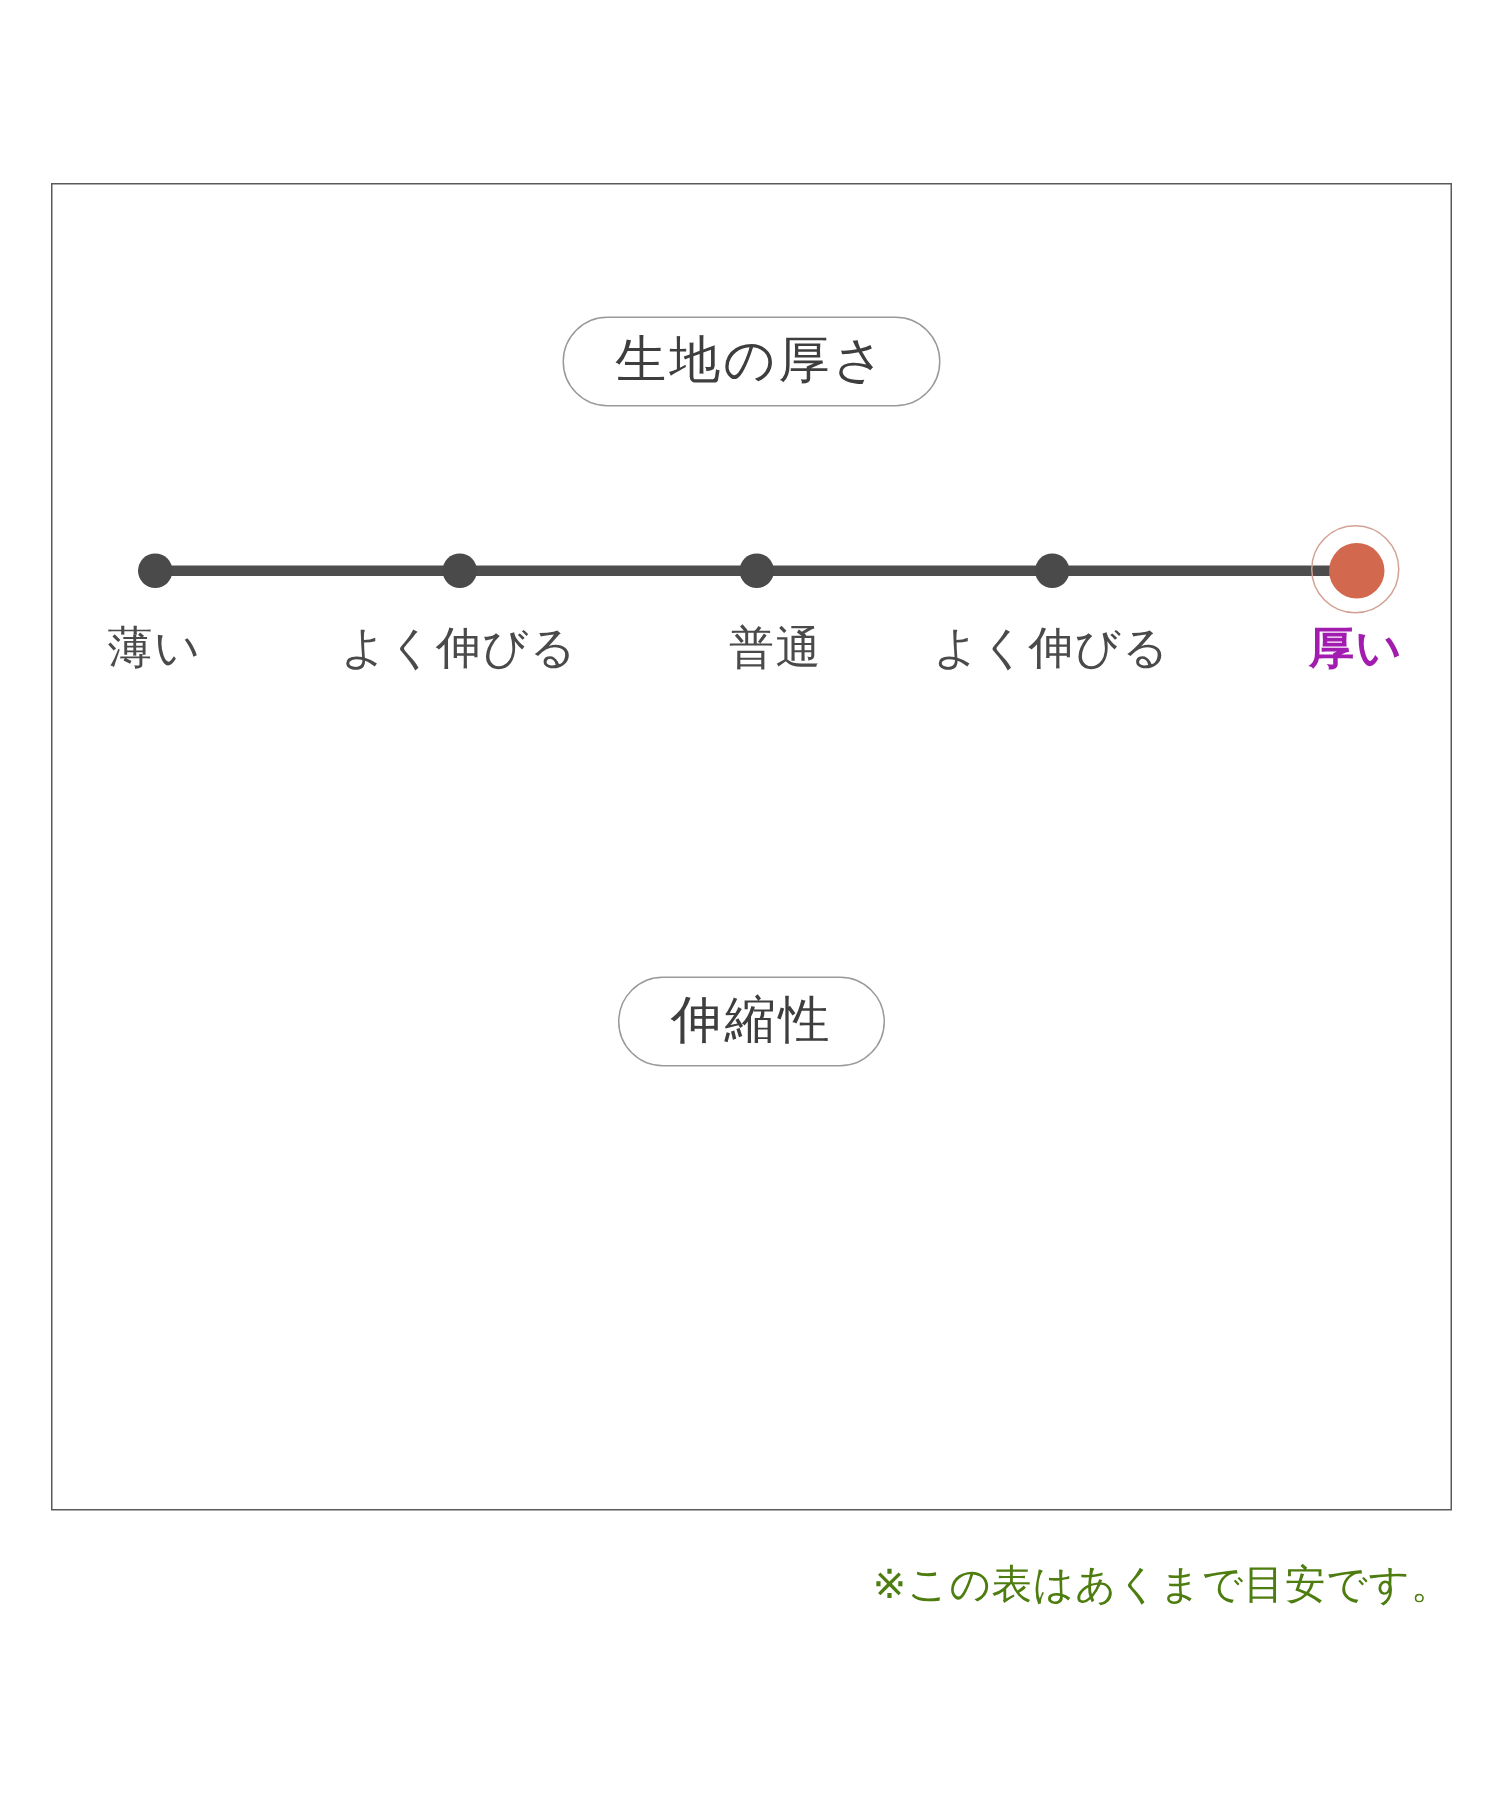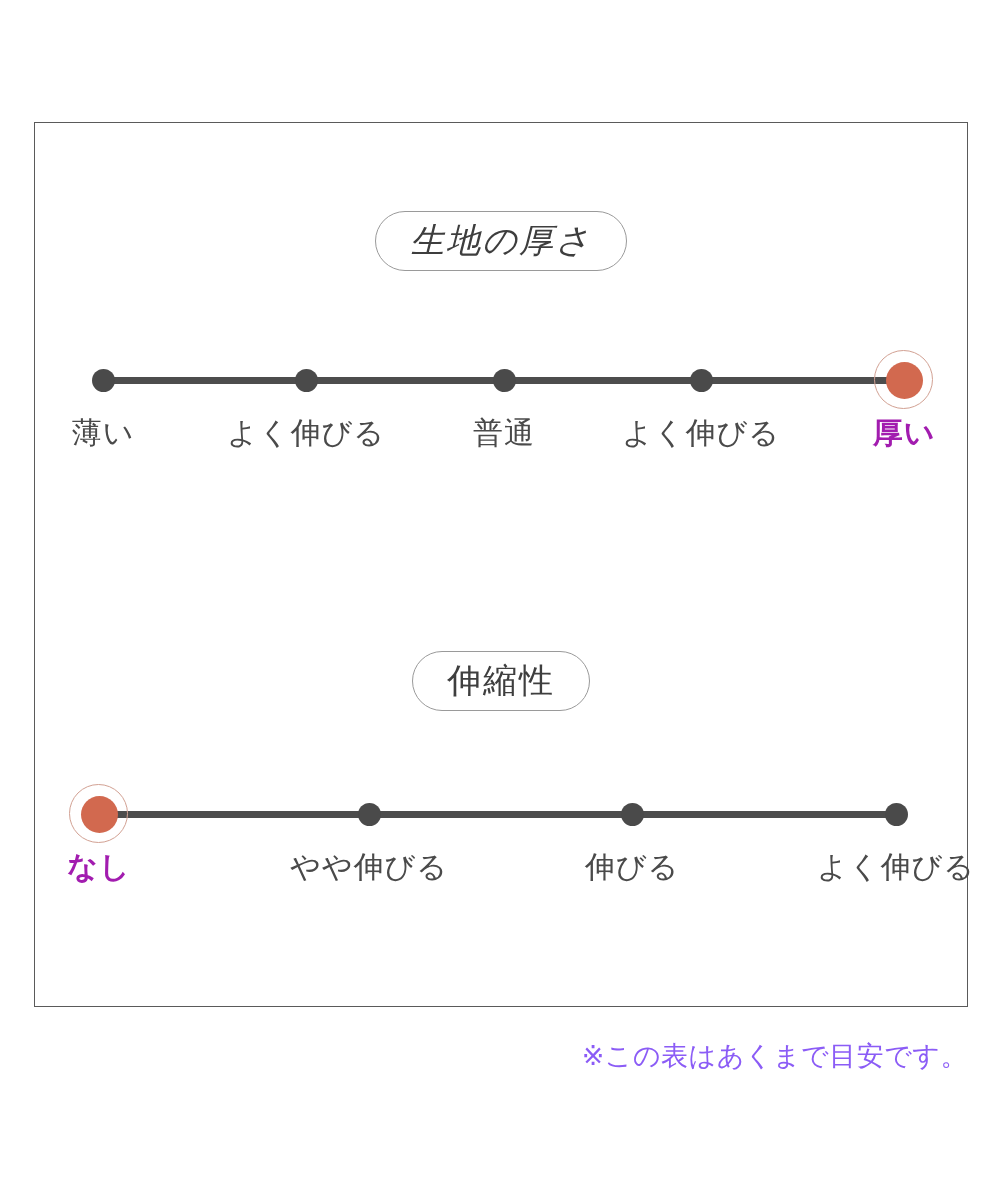--- a/index.html
+++ b/index.html
@@ -119,71 +119,54 @@
     font-weight: 700;
     color: #a21caf;
   }
 
   
   #footnote {
     position: absolute;
     right: 32px;
     top: 1038px;
     font-size: 27px;
-    color: #8b5cf6;
+    color: #4d7c0f;
     letter-spacing: 0.5px;
     white-space: nowrap;
   }
 </style>
 </head>
 <body>
 
 <div id="spec-panel">
 
-  <div class="section-title-row" style="top:88px;font-style:italic;">
+  <div class="section-title-row" style="top:88px;">
     <div class="title-pill">生地の厚さ</div>
   </div>
 
   <div class="scale" style="top:235px;">
     <div class="scale-track-wrap">
       <div class="scale-line" style="left:68px; width:801px;"></div>
 
       <div class="dot" style="left:68px;"></div>
       <div class="dot" style="left:271px;"></div>
       <div class="dot" style="left:469px;"></div>
       <div class="dot" style="left:666px;"></div>
       <div class="dot selected" style="left:869px;"></div>
     </div>
 
     <div class="scale-labels">
       <div class="scale-label" style="left:68px;">薄い</div>
       <div class="scale-label" style="left:271px;">よく伸びる</div>
-      <div class="scale-label" style="left:469px;">普通</div>
+      <div class="scale-label" style="left:482px;">普通</div>
       <div class="scale-label" style="left:666px;">よく伸びる</div>
       <div class="scale-label selected" style="left:869px;">厚い</div>
     </div>
   </div>
 
   <div class="section-title-row" style="top:528px;">
     <div class="title-pill">伸縮性</div>
   </div>
 
-  <div class="scale" style="top:669px;">
-    <div class="scale-track-wrap">
-      <div class="scale-line" style="left:64px; width:797px;"></div>
-
-      <div class="dot selected" style="left:64px;"></div>
-      <div class="dot" style="left:334px;"></div>
-      <div class="dot" style="left:597px;"></div>
-      <div class="dot" style="left:861px;"></div>
-    </div>
-
-    <div class="scale-labels">
-      <div class="scale-label selected" style="left:64px;">なし</div>
-      <div class="scale-label" style="left:334px;">やや伸びる</div>
-      <div class="scale-label" style="left:597px;">伸びる</div>
-      <div class="scale-label" style="left:861px;">よく伸びる</div>
-    </div>
-  </div>
 
 </div>
 
 <div id="footnote">※この表はあくまで目安です。</div>
 
 </body></html>

